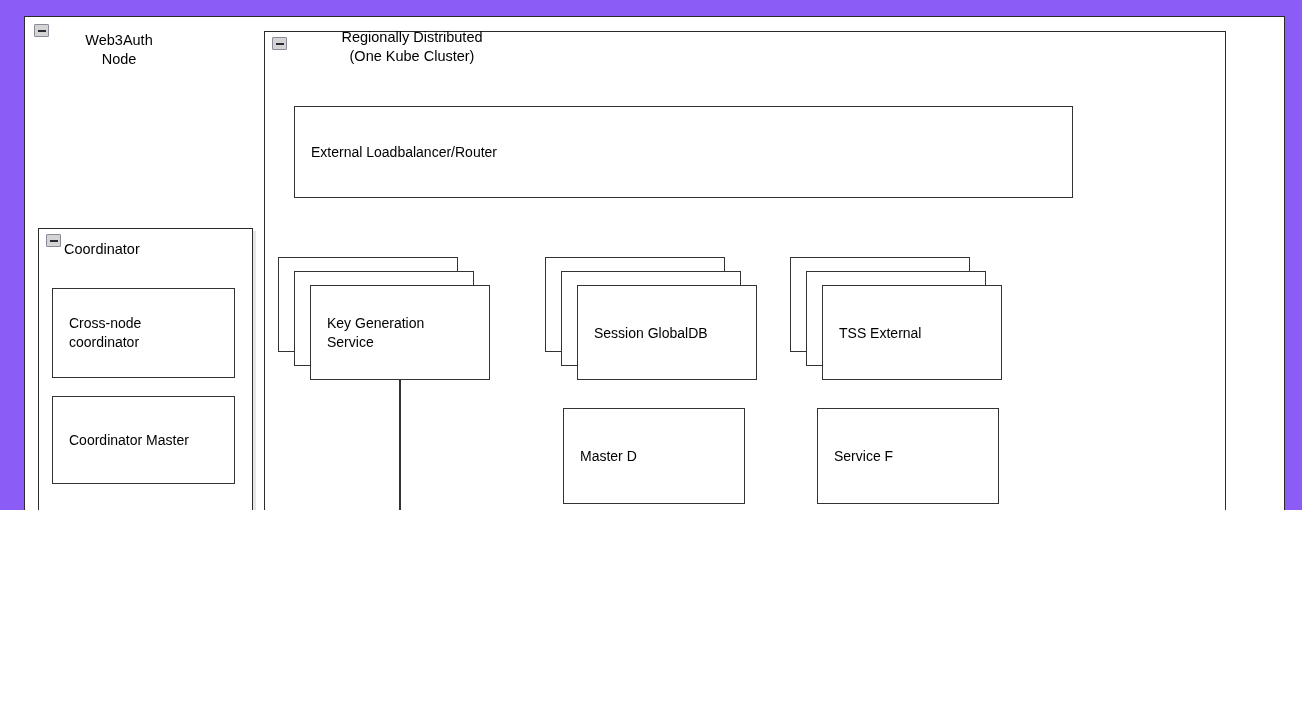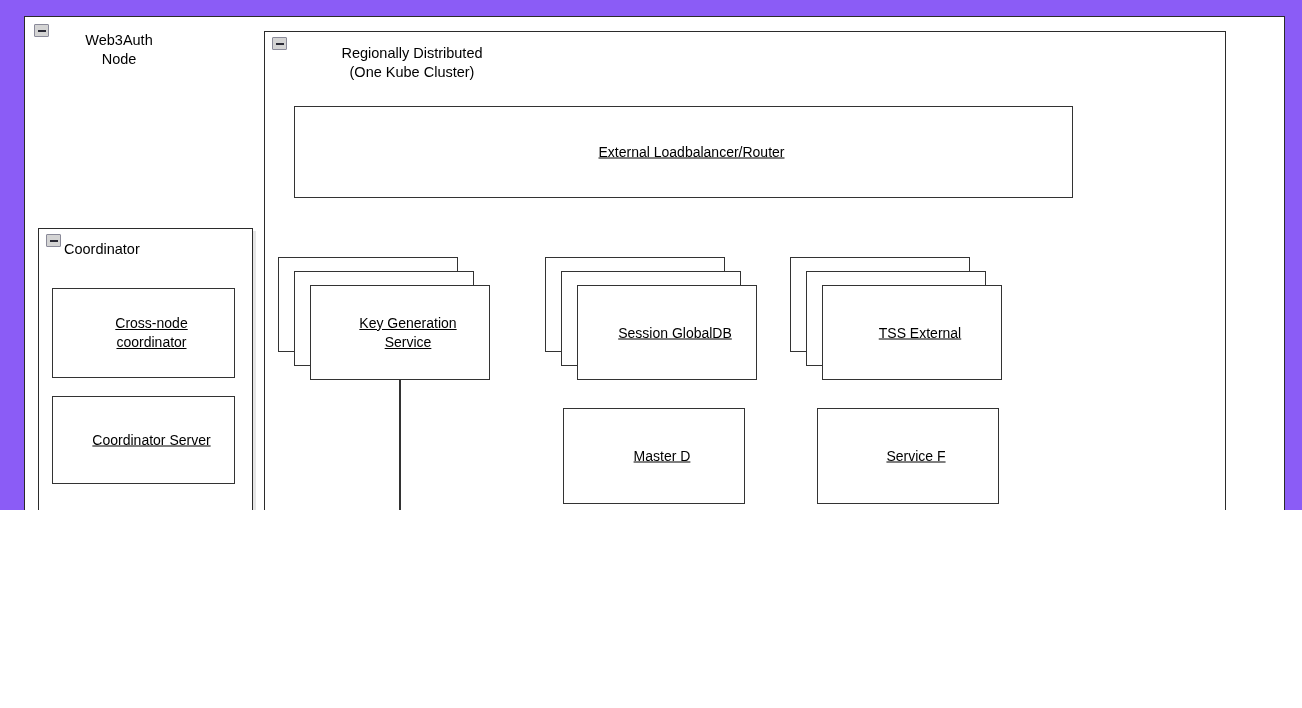--- a/index.html
+++ b/index.html
@@ -67,27 +67,26 @@
     color: #000;
     white-space: pre-line;
     text-align: center;
   }
   .box-label {
     position: absolute;
     left: 16px;
     right: 0;
     top: 50%;
     transform: translateY(-50%);
-    text-align: center;
+    text-align: left;
     font-size: 14px;
     line-height: 19px;
     color: #000;
     white-space: pre-line;
     pointer-events: none;
-    text-decoration: underline;
   }
 
   
   .stack {
     position: absolute;
   }
   .stack .card {
     position: absolute;
     box-sizing: border-box;
     background: #ffffff;
@@ -112,40 +111,40 @@
 
   <span class="collapse-icon" style="left:34px; top:24px;"></span>
 
   <div class="hdr-label" style="left:54px; top:31px; width:130px; text-align:center;">Web3Auth
 Node</div>
 
   <div class="container-box" style="left:264px; top:31px; width:962px; height:605px;"></div>
 
   <span class="collapse-icon" style="left:272px; top:37px;"></span>
 
-  <div class="hdr-label" style="left:292px; top:44px; width:240px; text-align:center;">Regionally Distributed
+  <div class="hdr-label" style="left:292px; top:28px; width:240px; text-align:center;">Regionally Distributed
 (One Kube Cluster)</div>
 
   <div class="box" style="left:294px; top:106px; width:779px; height:92px;">
     <div class="box-label">External Loadbalancer/Router</div>
   </div>
 
   <div class="container-box shadowed" style="left:38px; top:228px; width:215px; height:422px;"></div>
 
   <span class="collapse-icon" style="left:46px; top:234px;"></span>
 
   <div class="hdr-label" style="left:64px; top:240px; width:150px; text-align:left;">Coordinator</div>
 
   <div class="box" style="left:52px; top:288px; width:183px; height:90px;padding-left:44px;">
     <div class="box-label">Cross-node
 coordinator</div>
   </div>
 
   <div class="box" style="left:52px; top:396px; width:183px; height:88px;">
-    <div class="box-label">Coordinator Server</div>
+    <div class="box-label">Coordinator Master</div>
   </div>
 
 
   <div class="stack" style="left:278px; top:257px; width:212px; height:123px;">
     <div class="card" style="left:0px; top:0px; width:180px; height:95px;"></div>
     <div class="card" style="left:16px; top:14px; width:180px; height:95px;"></div>
     <div class="card" style="left:32px; top:28px; width:180px; height:95px;">
       <div class="box-label">Key Generation
 Service</div>
     </div>

